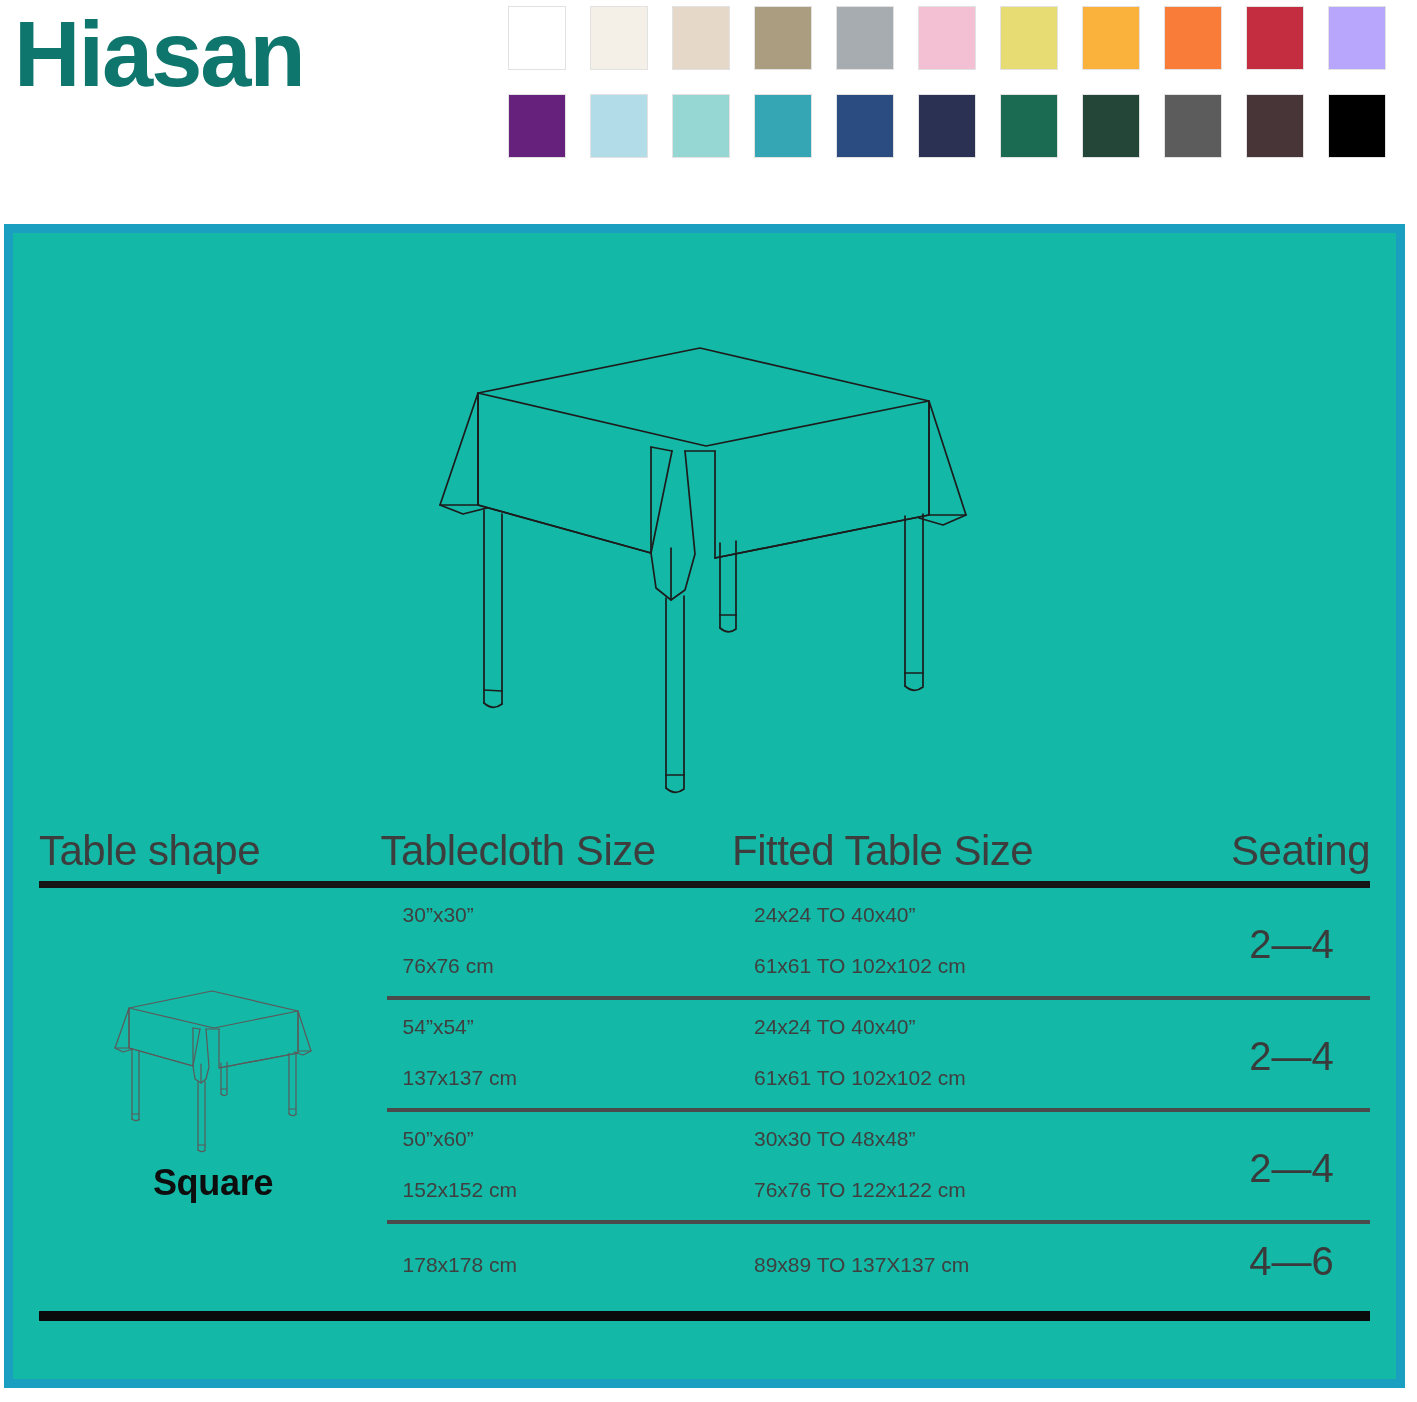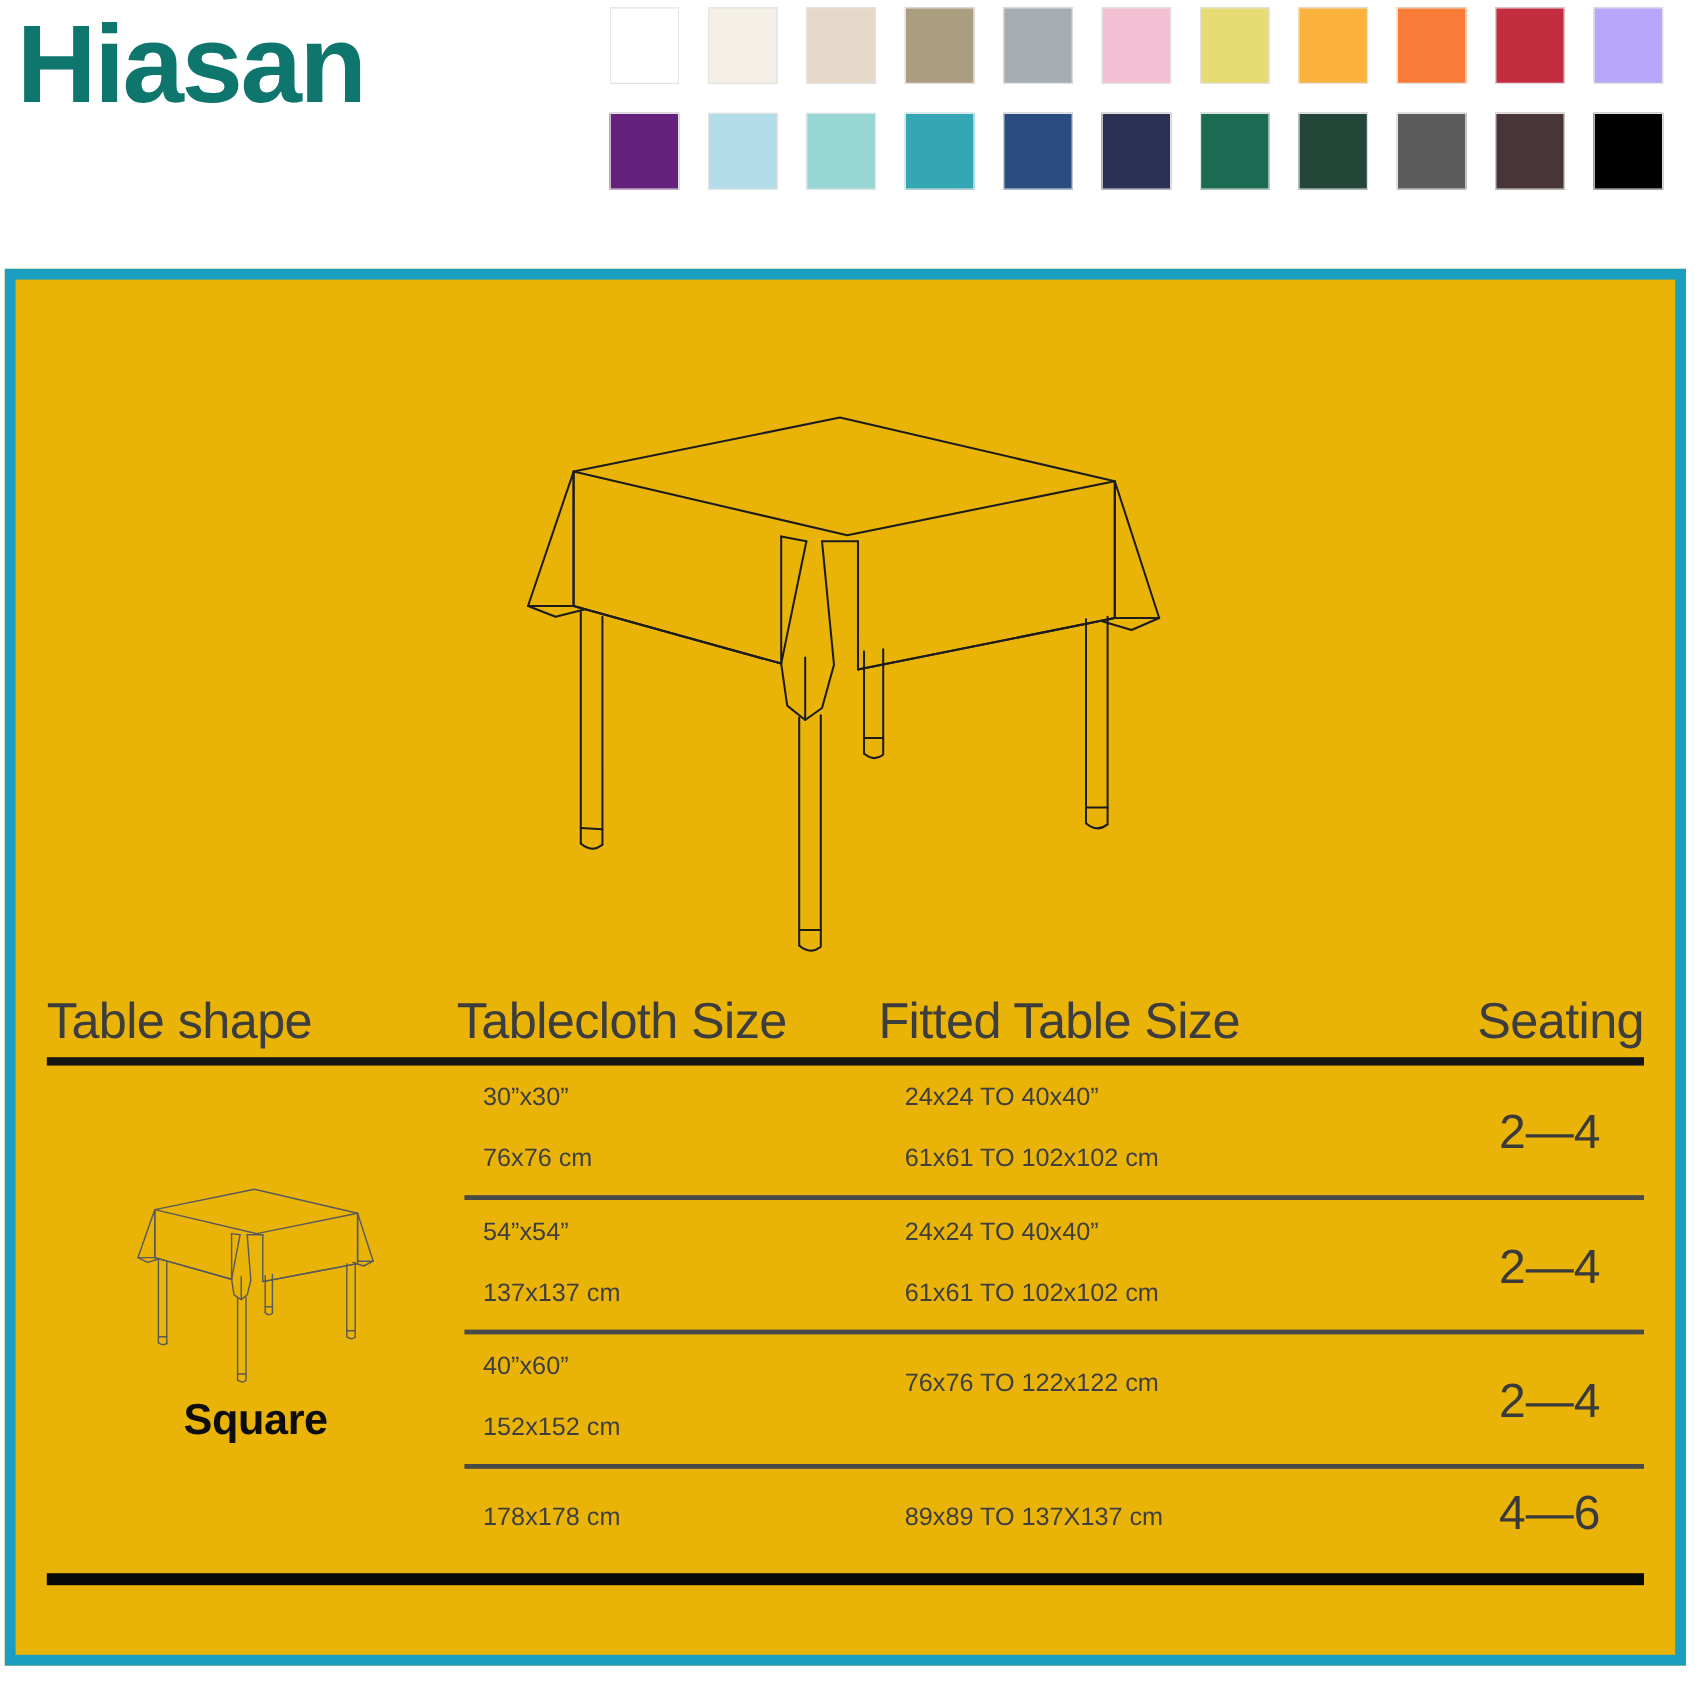--- a/index.html
+++ b/index.html
@@ -49,21 +49,21 @@
   .swatch.has-outline { box-shadow: 0 0 0 1px #e2e2e2 inset; }
 
   
   #info-panel {
     position: absolute;
     left: 4px; top: 224px;
     width: 1401px;
     height: 1164px;
     border: 9px solid #1a9fc0;
     box-sizing: border-box;
-    background: #eab308;
+    background: #14b8a6;
   }
 
   
   #hero-illustration {
     position: absolute;
     left: 410px; top: 105px;
     width: 560px; height: 470px;
   }
   #hero-illustration svg { display: block; width: 100%; height: 100%; }
 
@@ -313,24 +313,25 @@
         </div>
         <div class="cell-seat">
           <span class="seat-val">2—4</span>
         </div>
         <div class="row-rule"></div>
       </div>
 
       <div class="trow">
         <div class="cell-shape"></div>
         <div class="cell-cloth">
-          <div class="meas">40”x60”</div>
+          <div class="meas">50”x60”</div>
           <div class="meas second">152x152 cm</div>
         </div>
         <div class="cell-fitted">
+          <div class="meas">30x30 TO 48x48”</div>
           <div class="meas second">76x76 TO 122x122 cm</div>
         </div>
         <div class="cell-seat">
           <span class="seat-val">2—4</span>
         </div>
         <div class="row-rule"></div>
       </div>
 
       <div class="trow">
         <div class="cell-shape"></div>

